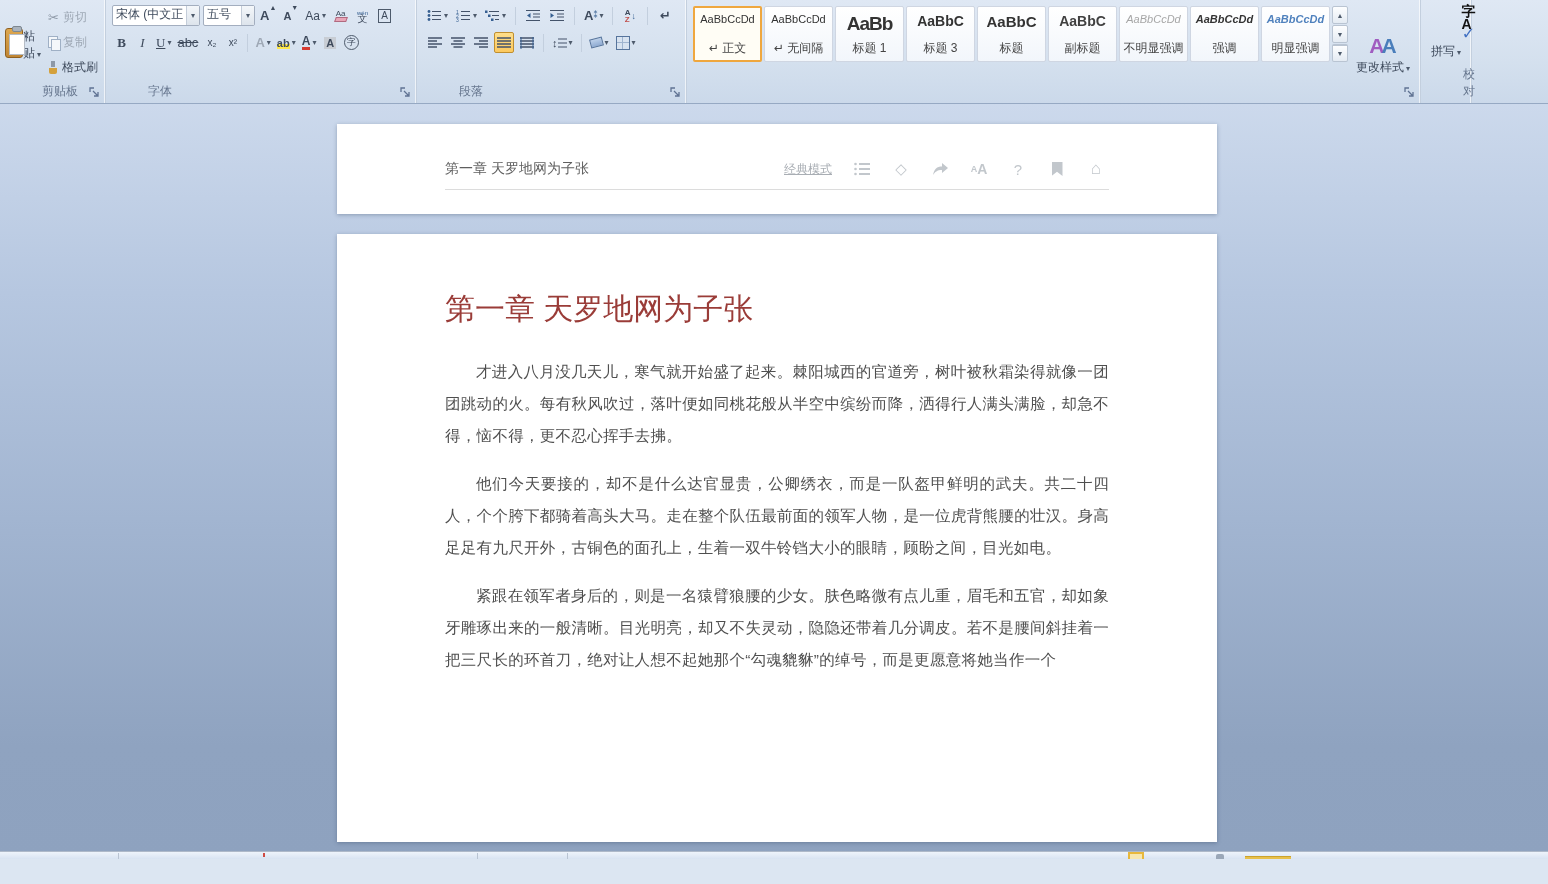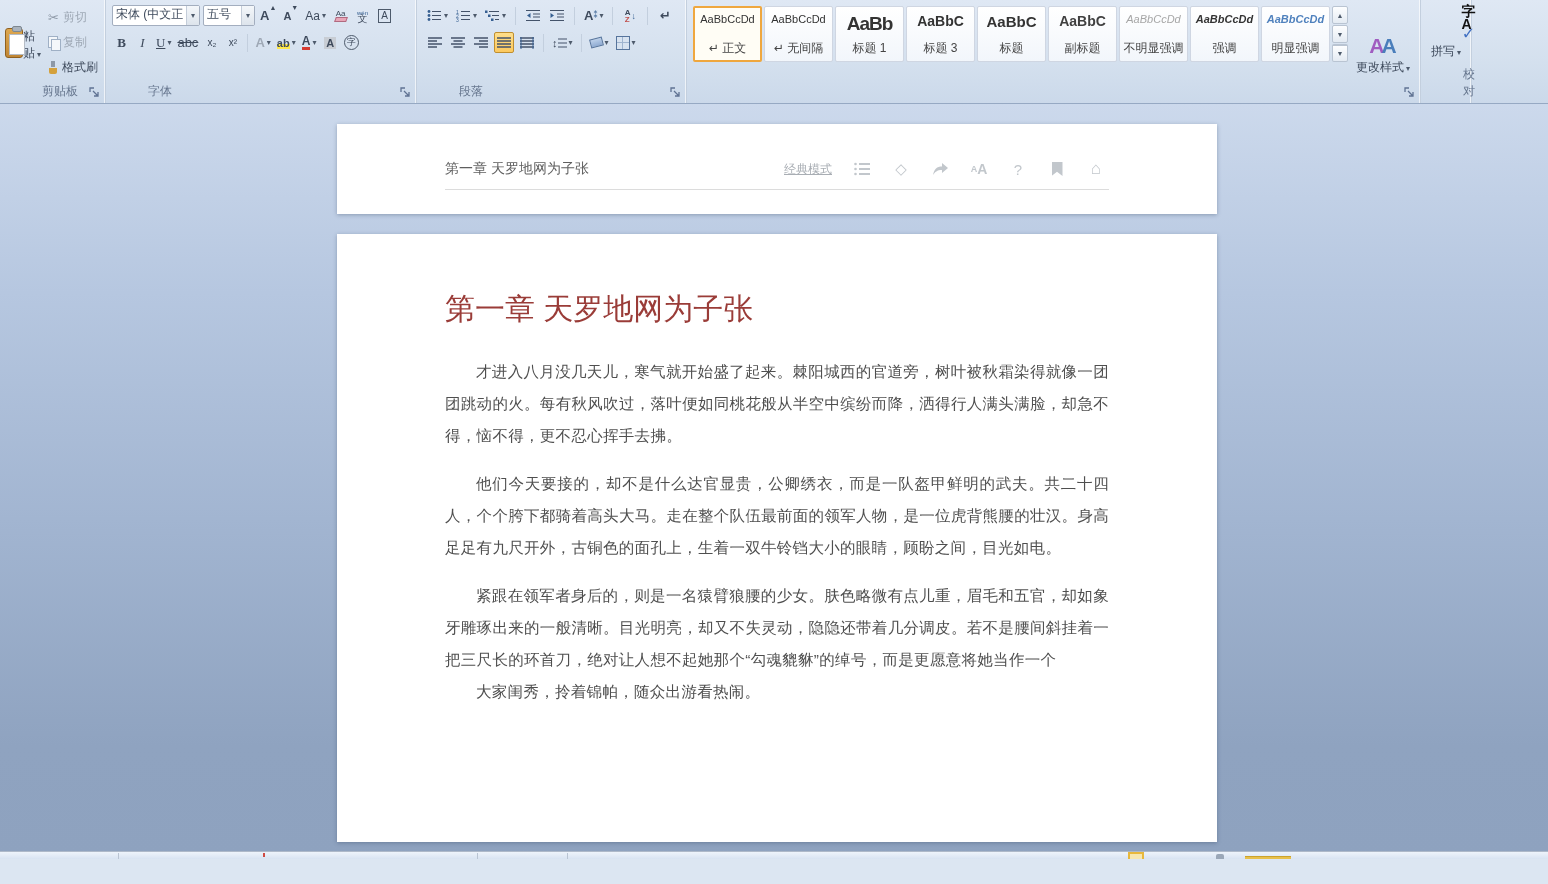--- a/index.html
+++ b/index.html
@@ -523,22 +523,21 @@
         </div>
       </div>
       <div class="reader-sep"></div>
     </div>
 
     <div class="card content-card">
       <h1 class="article-title">第一章 天罗地网为子张</h1>
       <div class="article-body">
         <p>才进入八月没几天儿，寒气就开始盛了起来。棘阳城西的官道旁，树叶被秋霜染得就像一团团跳动的火。每有秋风吹过，落叶便如同桃花般从半空中缤纷而降，洒得行人满头满脸，却急不得，恼不得，更不忍心挥手去拂。</p>
         <p>他们今天要接的，却不是什么达官显贵，公卿绣衣，而是一队盔甲鲜明的武夫。共二十四人，个个胯下都骑着高头大马。走在整个队伍最前面的领军人物，是一位虎背熊腰的壮汉。身高足足有九尺开外，古铜色的面孔上，生着一双牛铃铛大小的眼睛，顾盼之间，目光如电。</p>
-        <p style="margin-bottom:0">紧跟在领军者身后的，则是一名猿臂狼腰的少女。肤色略微有点儿重，眉毛和五官，却如象牙雕琢出来的一般清晰。目光明亮，却又不失灵动，隐隐还带着几分调皮。若不是腰间斜挂着一把三尺长的环首刀，绝对让人想不起她那个“勾魂貔貅”的绰号，而是更愿意将她当作一个</p>
-        <p style="margin-bottom:0">大家闺秀，拎着锦帕，随众出游看热闹。</p>
+        <p style="margin-bottom:12px">紧跟在领军者身后的，则是一名猿臂狼腰的少女。肤色略微有点儿重，眉毛和五官，却如象牙雕琢出来的一般清晰。目光明亮，却又不失灵动，隐隐还带着几分调皮。若不是腰间斜挂着一把三尺长的环首刀，绝对让人想不起她那个“勾魂貔貅”的绰号，而是更愿意将她当作一个</p>
       </div>
     </div>
 
     <div class="taskbar-sliver">
       <span class="ts-sep" style="left:118px"></span>
       <span class="ts-red" style="left:263px"></span>
       <span class="ts-sep" style="left:477px"></span>
       <span class="ts-sep" style="left:567px"></span>
       <span class="ts-frag-yellowbox" style="left:1128px"></span>
       <span class="ts-frag-gray" style="left:1216px"></span>

